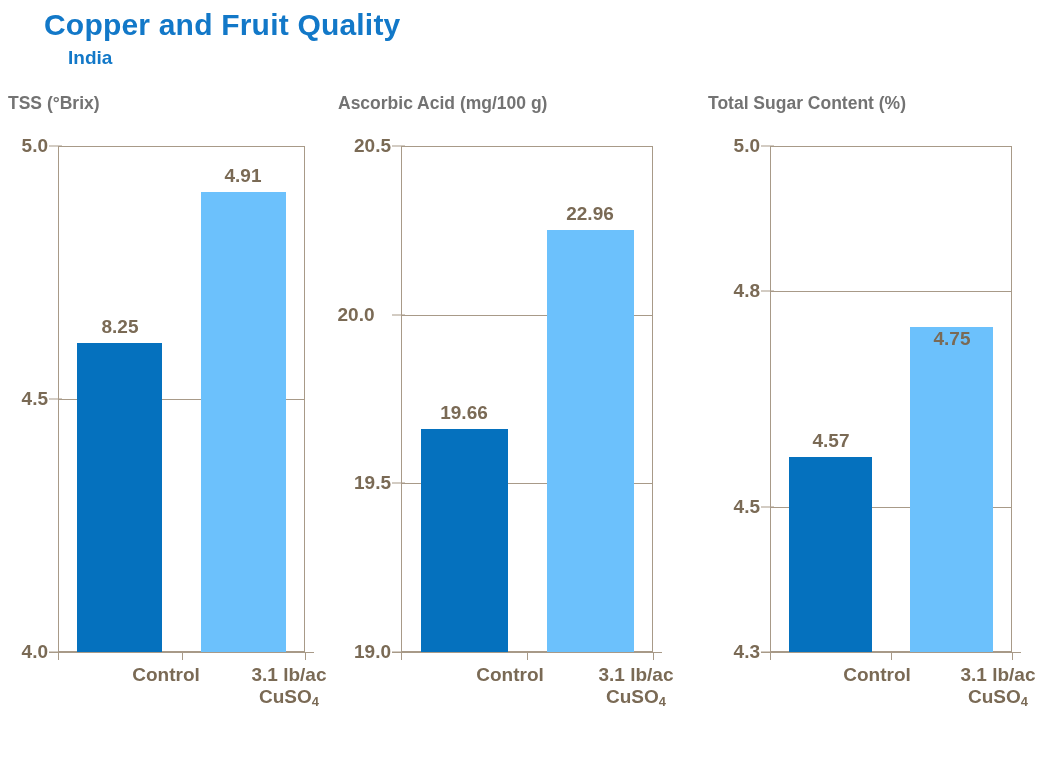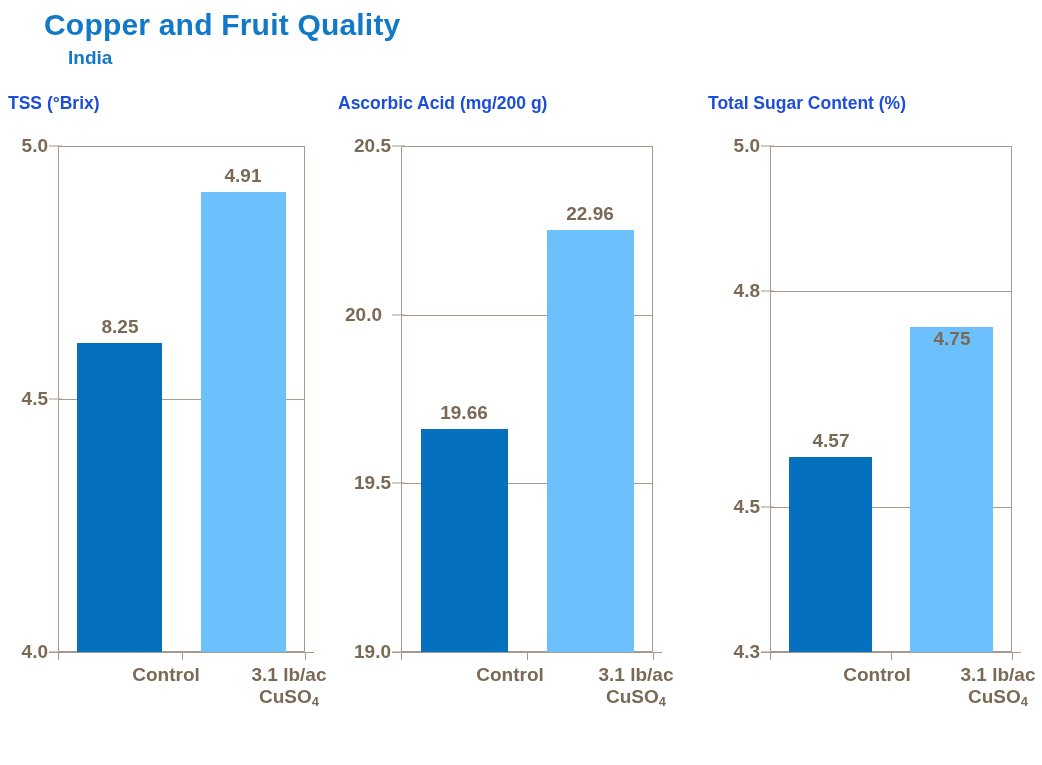--- a/index.html
+++ b/index.html
@@ -36,21 +36,21 @@
     white-space: nowrap;
     margin-left: 20px;
   }
 
   
   .panel { position: absolute; top: 0; height: 765px; }
   .panel-title {
     position: absolute;
     font-size: 17.5px;
     font-weight: bold;
-    color: #1d4ed8;
+    color: #737373;
     white-space: nowrap;
   }
 
   
   .plot {
     position: absolute;
     border: 1px solid #A89A88;
     background: #ffffff;
   }
   .gridline {
@@ -162,29 +162,29 @@
         <div class="xtick-mark" style="left: 58px; top: 653px;"></div>
         <div class="xtick-mark" style="left: 182px; top: 653px;"></div>
         <div class="xtick-mark" style="left: 305px; top: 653px;"></div>
         <div class="xlabel" style="left: 120px; top: 664px;">Control</div>
         <div class="xlabel" style="left: 243px; top: 664px;">
           <div>3.1 lb/ac</div>
           <div>CuSO<sub>4</sub></div>
         </div>
       </div>
       <div class="panel" style="left: 0px;">
-        <div class="panel-title" style="left: 338px; top: 93px;">Ascorbic Acid (mg/200 g)</div>
+        <div class="panel-title" style="left: 338px; top: 93px;">Ascorbic Acid (mg/100 g)</div>
         <div class="plot" style="left: 401px; top: 146px; width: 252px; height: 506px;"></div>
         <div class="gridline" style="left: 401px; width: 252px; top: 483px;"></div>
         <div class="gridline" style="left: 401px; width: 252px; top: 315px;"></div>
         <div class="ytick" style="top: 652px; left: 339px; width: 52px;">19.0</div>
         <div class="ytick-dash" style="top: 652px; left: 392px;"></div>
         <div class="ytick" style="top: 483.333px; left: 339px; width: 52px;">19.5</div>
         <div class="ytick-dash" style="top: 483.333px; left: 392px;"></div>
-        <div class="ytick" style="top: 314.667px; left: 330px; width: 52px;">20.0</div>
+        <div class="ytick" style="top: 314.667px; left: 330px; width: 52px; text-align: center;">20.0</div>
         <div class="ytick-dash" style="top: 314.667px; left: 392px;"></div>
         <div class="ytick" style="top: 146px; left: 339px; width: 52px;">20.5</div>
         <div class="ytick-dash" style="top: 146px; left: 392px;"></div>
         <div class="bar dark" style="left: 421px; top: 429px; width: 87px; height: 223px; background: rgb(5, 113, 190);"></div>
         <div class="bar-label" style="left: 464px; top: 402px;">19.66</div>
         <div class="bar light" style="left: 547px; top: 230px; width: 87px; height: 422px; background: rgb(108, 193, 252);"></div>
         <div class="bar-label" style="left: 590px; top: 203px;">22.96</div>
         <div class="xaxis-line" style="left: 392px; top: 652px; width: 270px;"></div>
         <div class="xtick-mark" style="left: 401px; top: 653px;"></div>
         <div class="xtick-mark" style="left: 527px; top: 653px;"></div>

